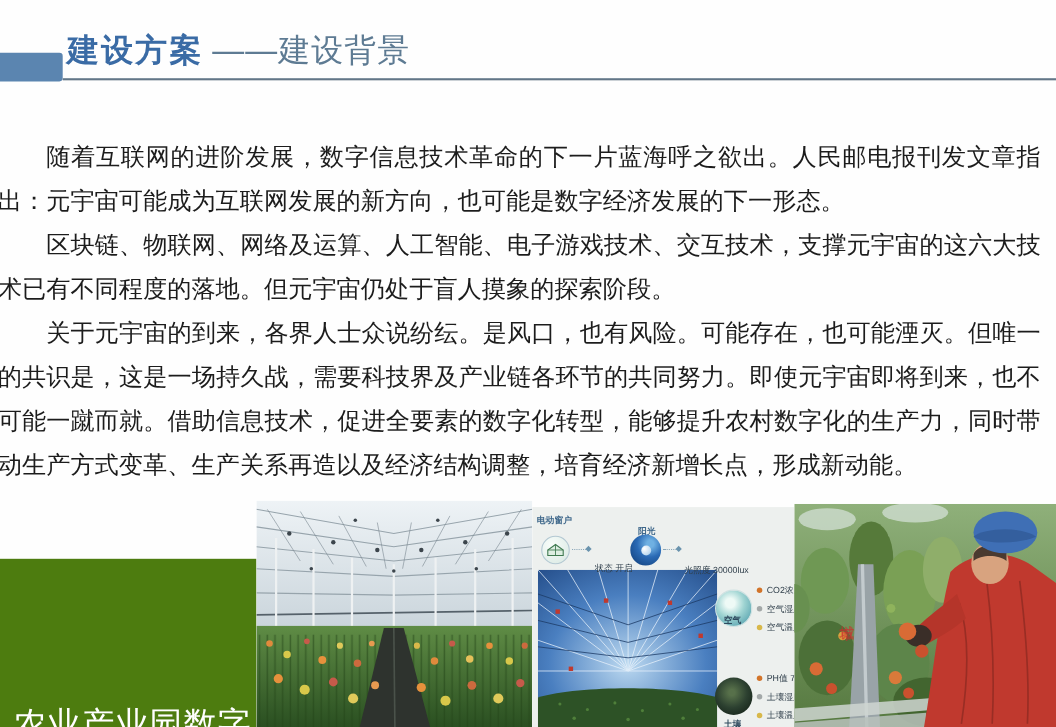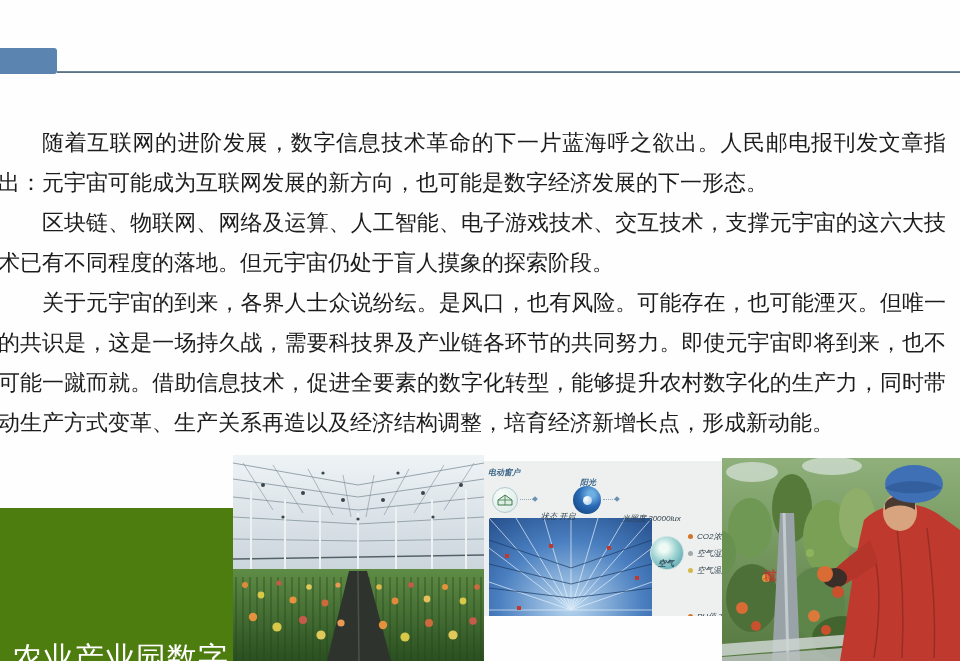--- a/index.html
+++ b/index.html
@@ -28,21 +28,21 @@
           color:#ffffff;display:flex;flex-direction:column;justify-content:flex-end;
           box-sizing:border-box;padding:0 0 20px 12px;font-weight:normal;margin-top:46px;}
   .banner-zh{font-size:30px;letter-spacing:1px;margin-bottom:8px;}
   .banner-en{font-size:33px;line-height:1.4;}
 
   .photo-tulip{left:233px;top:455px;width:251px;height:206px;}
   .photo-tomato{left:722px;top:458px;width:238px;height:203px;}
   .panel svg{display:block;}
 
   
-  .diagram{left:484px;top:461px;width:238px;height:155px;background:#edf0ee;font-style:italic;}
+  .diagram{left:484px;top:461px;width:238px;height:200px;background:#edf0ee;}
   .d-photo{position:absolute;left:5px;top:57px;}
   .d-circle{position:absolute;border-radius:50%;box-sizing:border-box;
             display:flex;align-items:center;justify-content:center;}
   .c-window{left:8px;top:26px;width:26px;height:26px;border:1px solid #b3c8d2;
             background:radial-gradient(circle at 35% 30%,#f8fdfa,#d8e8e2);}
   .c-sun{left:89px;top:25px;width:28px;height:28px;
          background:radial-gradient(circle at 65% 30%,#6fb0e2 12%,#2a6ab5 45%,#0f3a72);}
   .c-sun::after{content:"";width:9px;height:9px;border-radius:50%;
          background:radial-gradient(circle at 30% 30%,#ffffff,#bcd9f0 70%,transparent);}
   .c-air{left:166px;top:75px;width:34px;height:34px;border:1px solid #cfe2e2;
@@ -60,20 +60,24 @@
   .b-gray{background:#a3a8a8;}
   .b-yellow{background:#d8b84a;}
 </style>
 </head>
 <body>
 
 <div class="slide">
 
   <div class="accent-bar"></div>
   <div class="header-underline"></div>
+  <div class="header-title">
+    <span class="title-main">建设方案</span>
+    <span class="title-sub">——建设背景</span>
+  </div>
 
   <div class="body-text">
     <p>随着互联网的进阶发展，数字信息技术革命的下一片蓝海呼之欲出。人民邮电报刊发文章指出：元宇宙可能成为互联网发展的新方向，也可能是数字经济发展的下一形态。</p>
     <p>区块链、物联网、网络及运算、人工智能、电子游戏技术、交互技术，支撑元宇宙的这六大技术已有不同程度的落地。但元宇宙仍处于盲人摸象的探索阶段。</p>
     <p>关于元宇宙的到来，各界人士众说纷纭。是风口，也有风险。可能存在，也可能湮灭。但唯一的共识是，这是一场持久战，需要科技界及产业链各环节的共同努力。即使元宇宙即将到来，也不可能一蹴而就。借助信息技术，促进全要素的数字化转型，能够提升农村数字化的生产力，同时带动生产方式变革、生产关系再造以及经济结构调整，培育经济新增长点，形成新动能。</p>
   </div>
 
   <div class="panel banner">
     <div class="banner-zh">农业产业园数字</div>
   </div>

